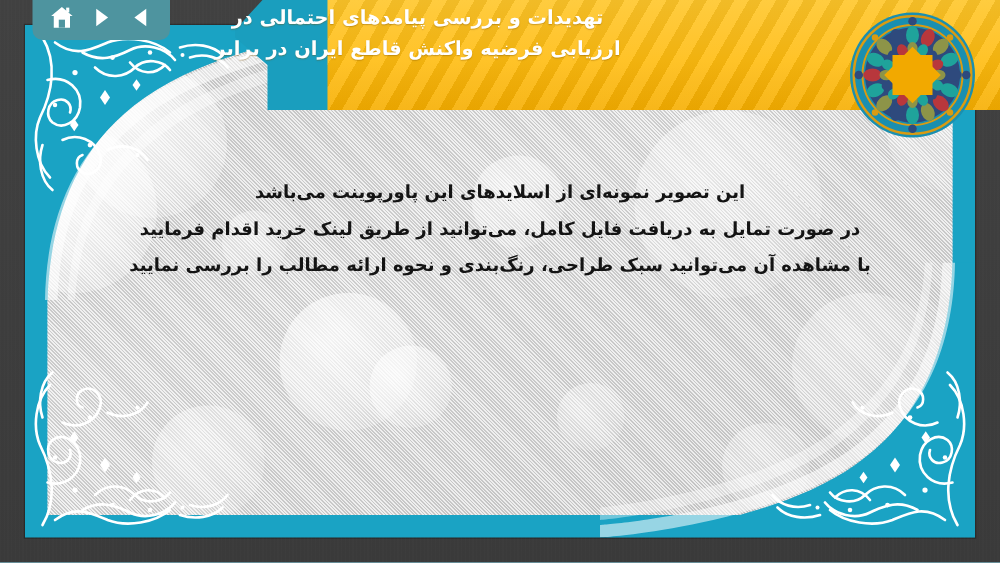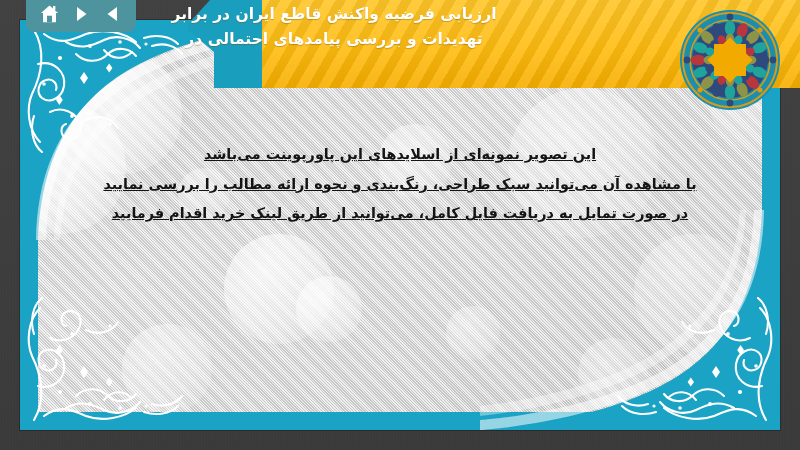--- a/index.html
+++ b/index.html
@@ -180,21 +180,20 @@
     left: 40px;
     right: 40px;
     top: 120px;
     direction: rtl;
     text-align: center;
     color: #141414;
     font-size: 14.4px;
     line-height: 2.06;
     font-weight: bold;
     z-index: 20;
-    text-decoration: underline;
   }
   #body .bl { white-space: nowrap; }
 
   
   .flourish { position: absolute; z-index: 12; pointer-events: none; }
   #fl-tl { left: 0;   top: 0;     width: 210px; height: 150px; }
   #fl-bl { left: 0;   bottom: 0;  width: 210px; height: 150px; }
   #fl-br { right: 0;  bottom: 0;  width: 210px; height: 150px; }
 </style>
 </head>
@@ -341,35 +340,35 @@
         <circle cx="90" cy="46" r="1.7"></circle>
         <circle cx="126" cy="126" r="1.6"></circle>
         <path d="M60,92 l4,-6 l4,6 l-4,6 Z"></path>
         <path d="M36,70 l3.4,-5 l3.4,5 l-3.4,5 Z"></path>
         <path d="M86,102 l3.2,-4.6 l3.2,4.6 l-3.2,4.6 Z"></path>
       </g>
     </svg>
 
     <div id="body">
       <div class="bl">این تصویر نمونه‌ای از اسلایدهای این پاورپوینت می‌باشد</div>
+      <div class="bl">در صورت تمایل به دریافت فایل کامل، می‌توانید از طریق لینک خرید اقدام فرمایید</div>
       <div class="bl">با مشاهده آن می‌توانید سبک طراحی، رنگ‌بندی و نحوه ارائه مطالب را بررسی نمایید</div>
-      <div class="bl">در صورت تمایل به دریافت فایل کامل، می‌توانید از طریق لینک خرید اقدام فرمایید</div>
     </div>
   </div>
 
   <div id="banner">
     <svg id="pennant" viewBox="0 0 80 96">
       <path d="M80,0 L22,0 L0,24 L0,30 L26,52 L26,88 L80,88 Z" fill="#1a9ebe"></path>
     </svg>
     <div id="goldbar"></div>
   </div>
 
   <div id="title">
+    <div class="tl">تهدیدات و بررسی پیامدهای احتمالی در</div>
     <div class="tl">ارزیابی فرضیه واکنش قاطع ایران در برابر</div>
-    <div class="tl">تهدیدات و بررسی پیامدهای احتمالی در</div>
   </div>
 
   <svg id="medallion" viewBox="0 0 104 104">
     <circle cx="52" cy="52" r="50" fill="#1a8fb0"></circle>
     <circle cx="52" cy="52" r="47" fill="none" stroke="#d99b12" stroke-width="2"></circle>
     <circle cx="52" cy="52" r="43" fill="#1a8fb0"></circle>
     <circle cx="52" cy="52" r="40" fill="none" stroke="#d99b12" stroke-width="1.6"></circle>
     <circle cx="52" cy="52" r="38" fill="#2e4a7d"></circle>
 
     <g>

